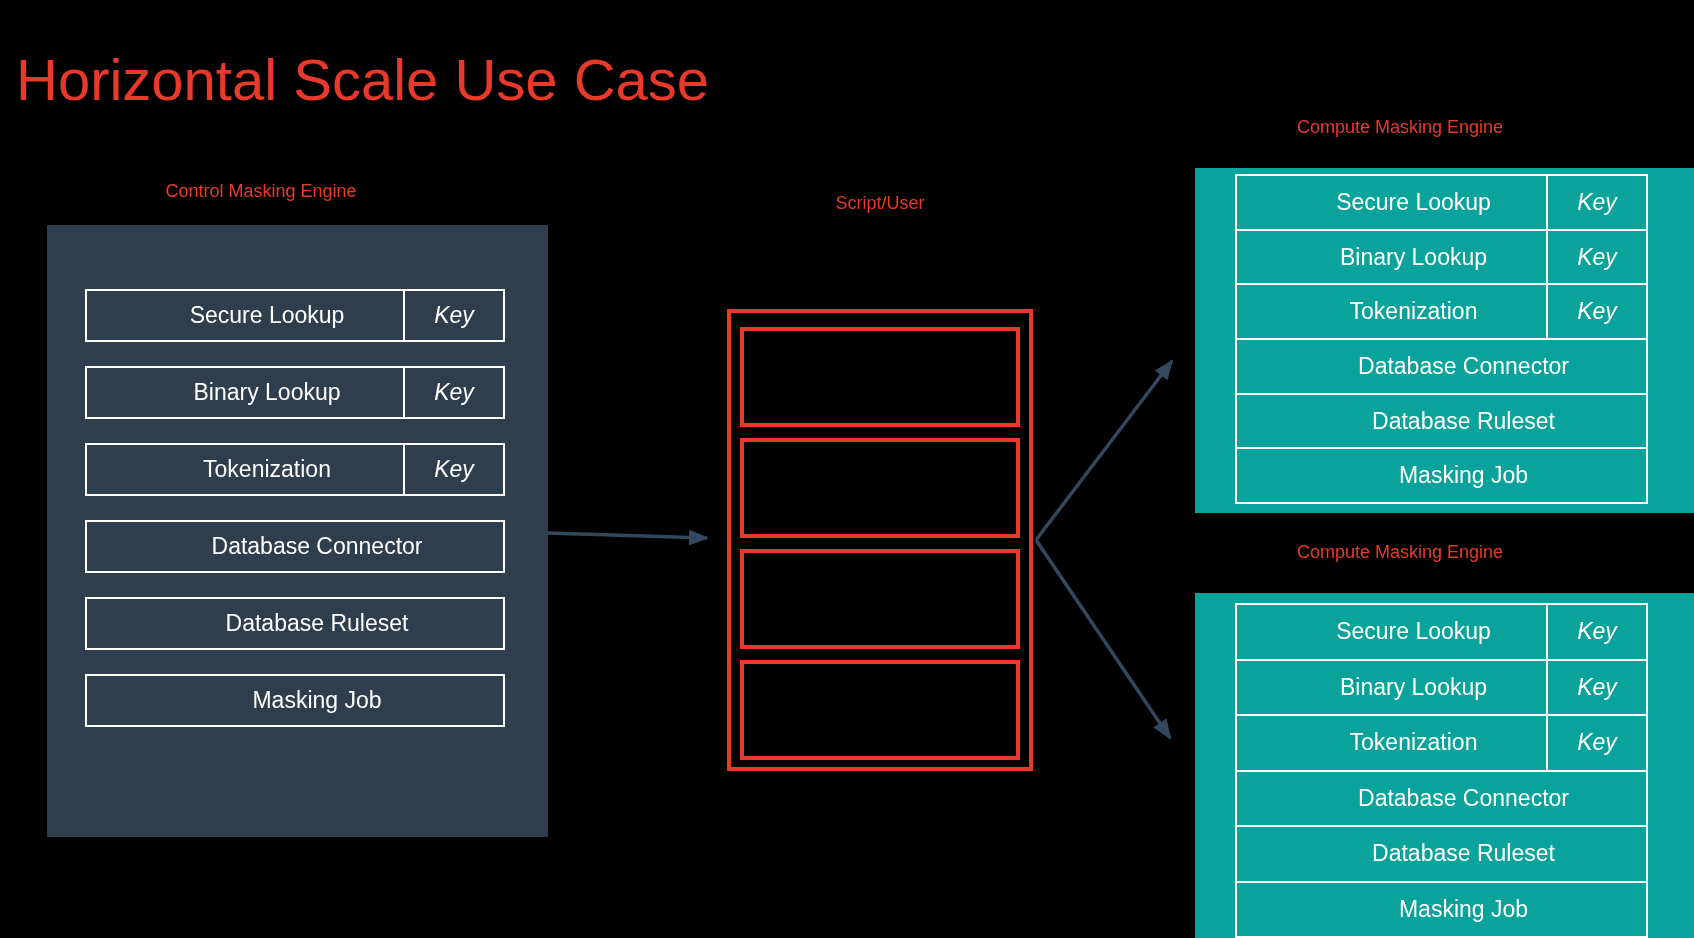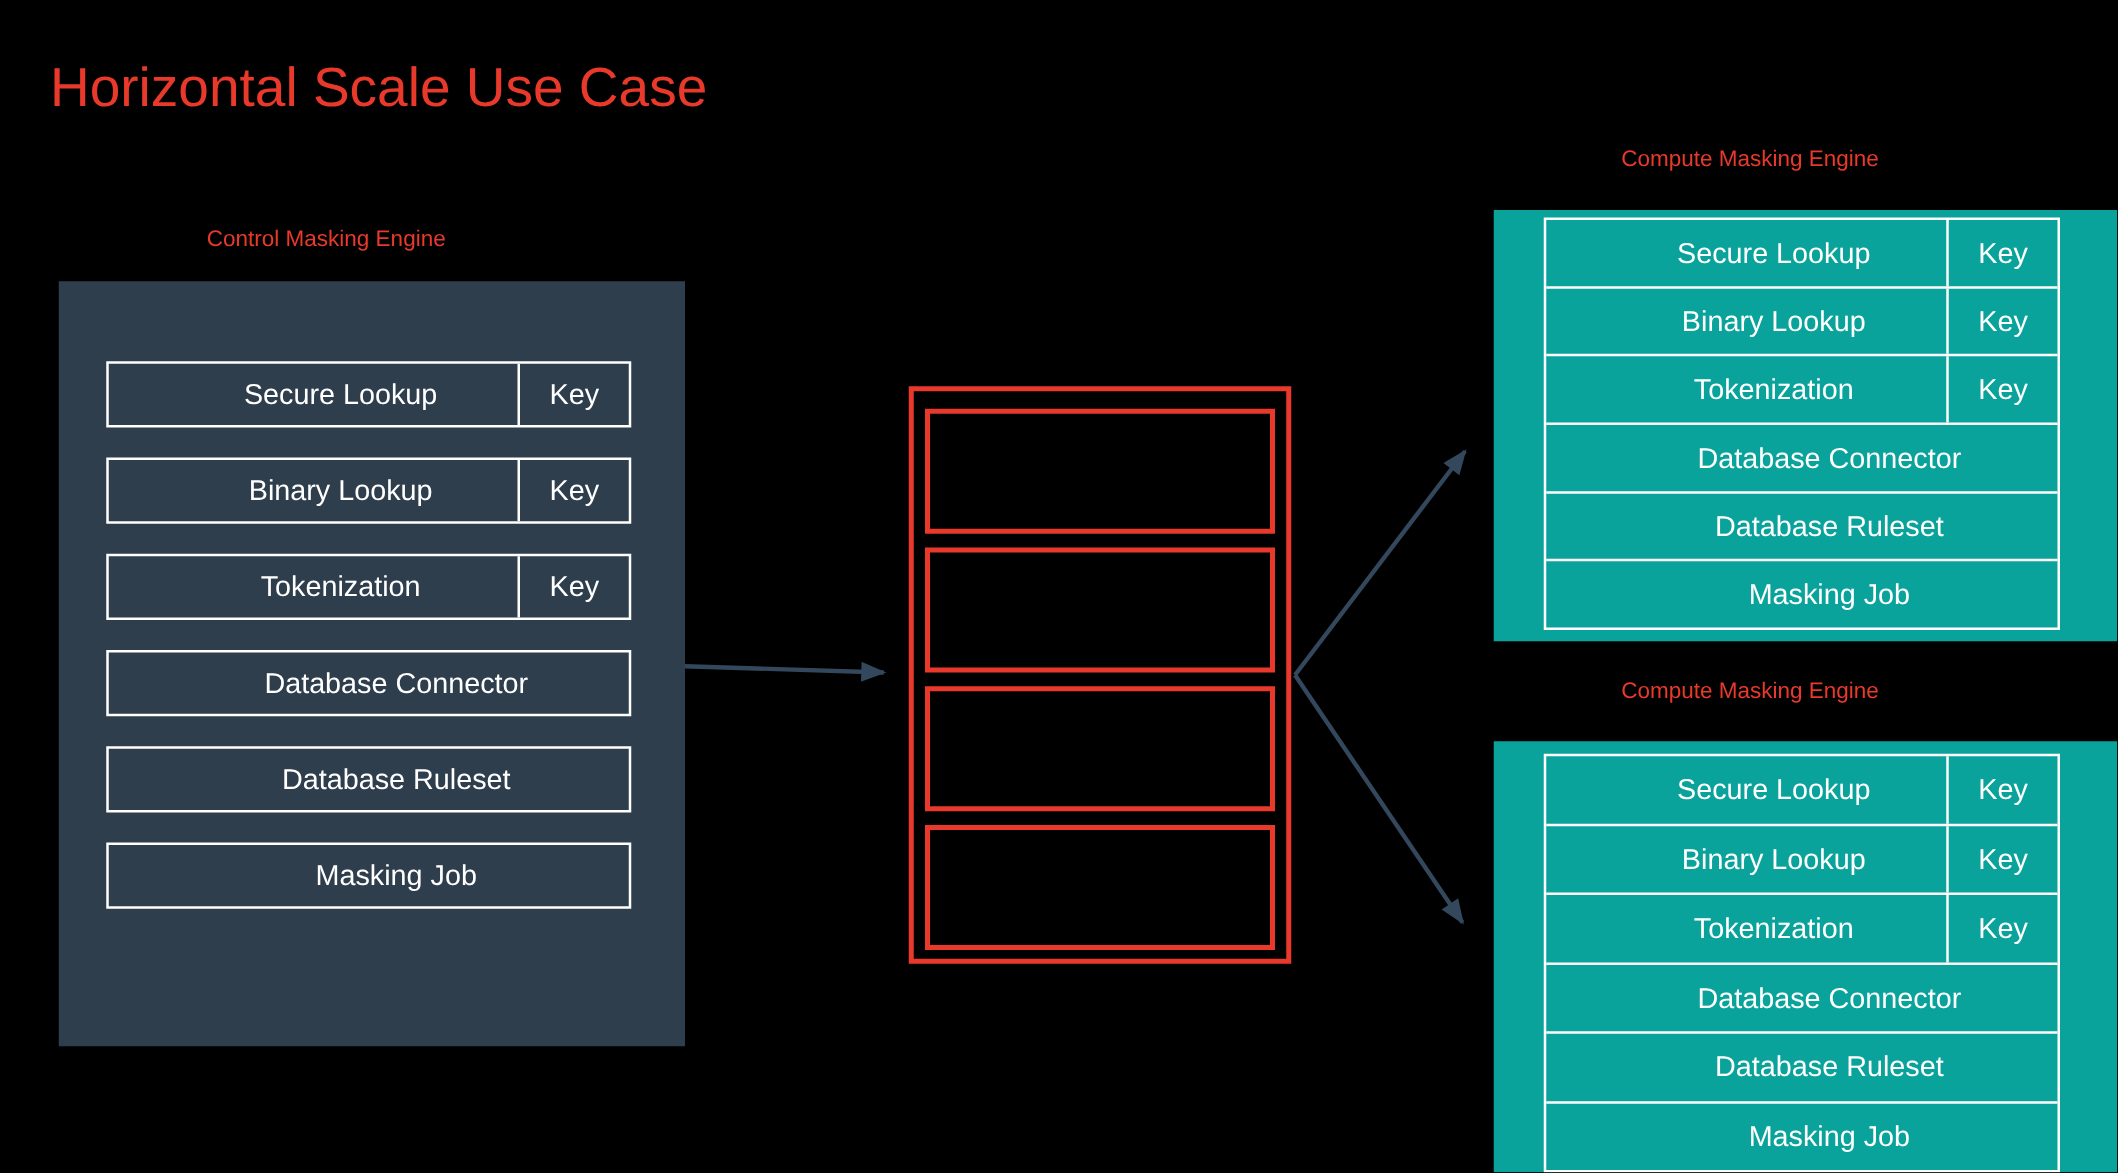--- a/index.html
+++ b/index.html
@@ -8,22 +8,22 @@
     width: 1694px;
     height: 938px;
     background: var(--background, #000);
     overflow: hidden;
     font-family: "Liberation Sans", "DejaVu Sans", sans-serif;
   }
   .abs { position: absolute; }
 
   
   .page-title {
-    left: 40px; top: 46px;
-    font-size: 44px;
+    left: 16px; top: 46px;
+    font-size: 58px;
     color: var(--red);
     white-space: nowrap;
   }
   .engine-label {
     color: var(--red);
     font-size: 18px;
     text-align: center;
     white-space: nowrap;
   }
   .lbl-control { left: 41px;  top: 181px; width: 440px; }
@@ -45,21 +45,21 @@
     border: 2px solid var(--white);
     display: flex;
     align-items: stretch;
   }
   .cell {
     display: flex; align-items: center; justify-content: center;
     color: var(--white);
     font-size: 23px;
   }
   .cell.main { flex: 1; margin-left: 44px; }
-  .cell.key  { width: 89px; border-left: 2px solid var(--white); box-sizing: border-box; }
+  .cell.key  { width: 100px; border-left: 2px solid var(--white); box-sizing: border-box; font-style: italic; }
 
   
   .script-box {
     left: 727px; top: 309px;
     width: 306px; height: 462px;
     box-sizing: border-box;
     border: 4px solid var(--red);
     padding-top: 14px;
   }
   .script-slot {
@@ -126,20 +126,21 @@
       </div>
       <div class="ctl-row">
         <div class="cell main">Database Ruleset</div>
       </div>
       <div class="ctl-row">
         <div class="cell main">Masking Job</div>
       </div>
     </div>
   </div>
 
+  <div class="abs engine-label lbl-script">Script/User</div>
   <div class="abs script-box">
     <div class="script-slot"></div>
     <div class="script-slot"></div>
     <div class="script-slot"></div>
     <div class="script-slot"></div>
   </div>
 
   <div class="abs engine-label lbl-compute-1">Compute Masking Engine</div>
   <div class="abs compute-box compute-1">
     <div class="tbl">

